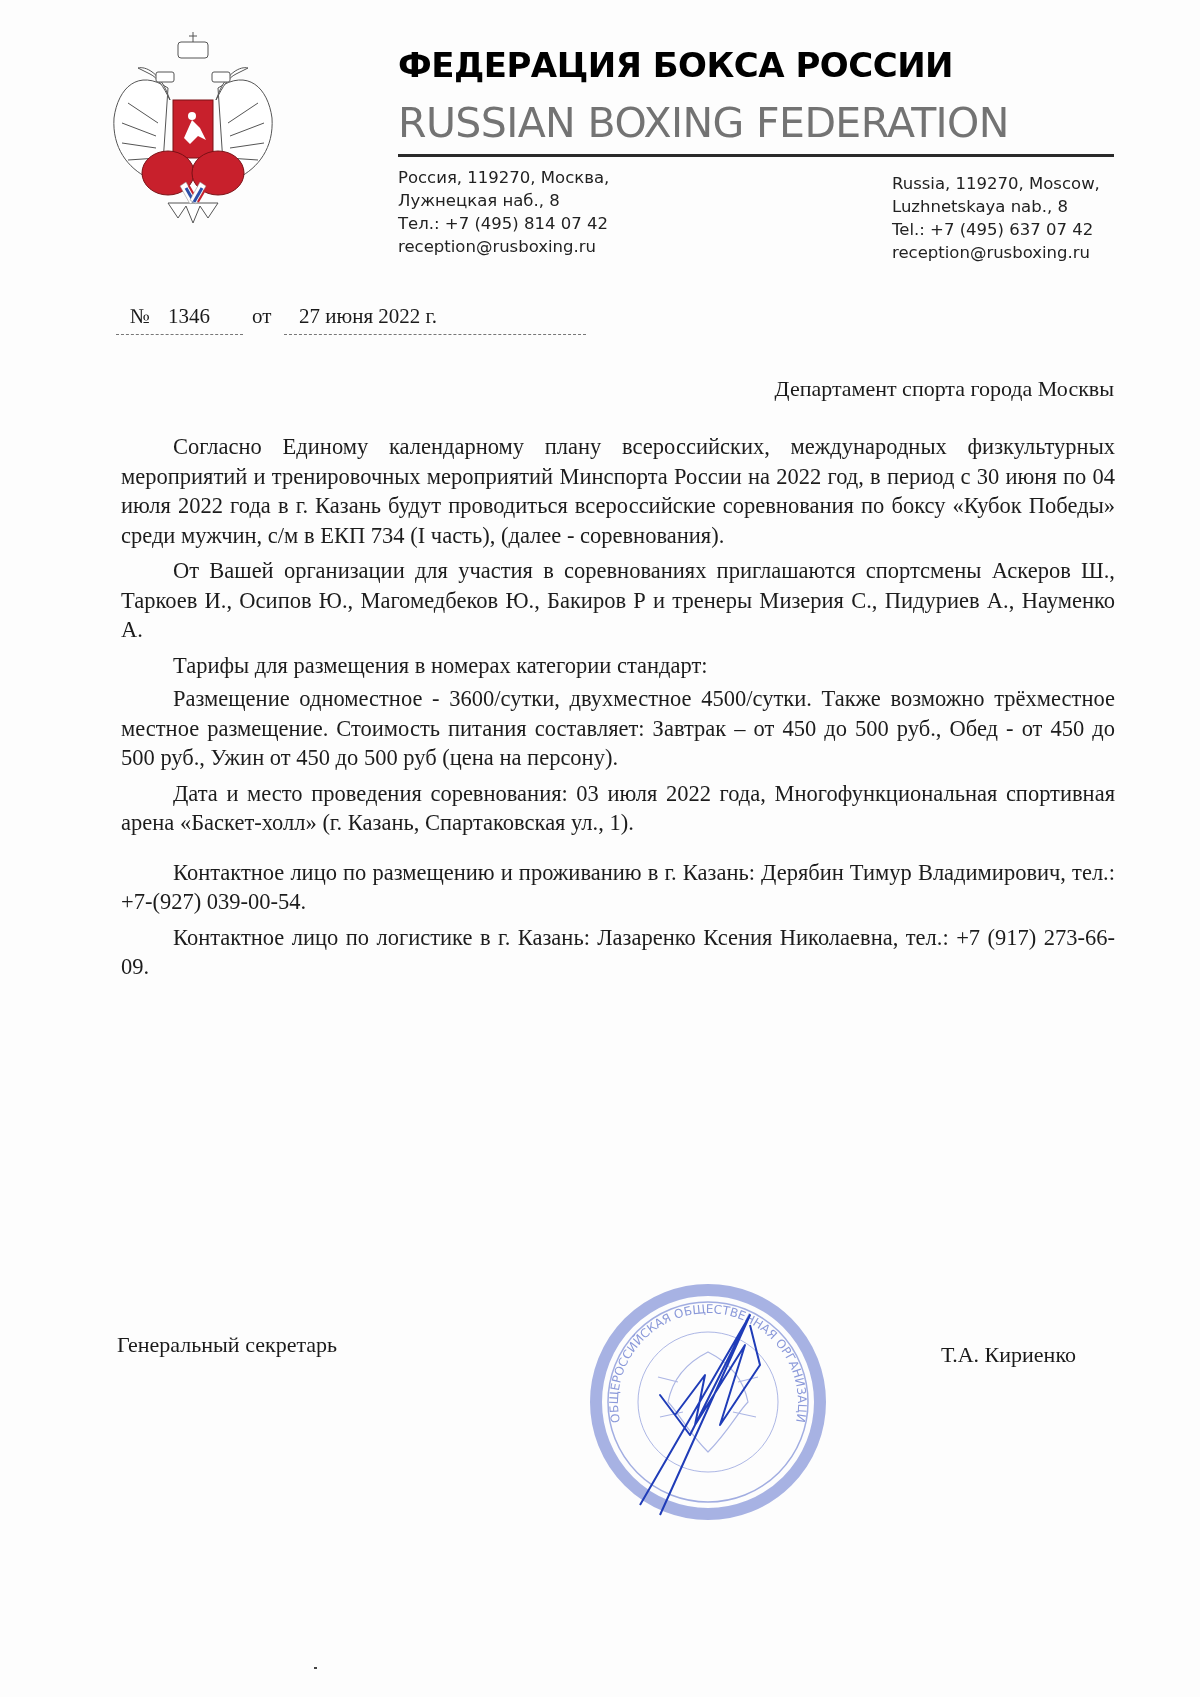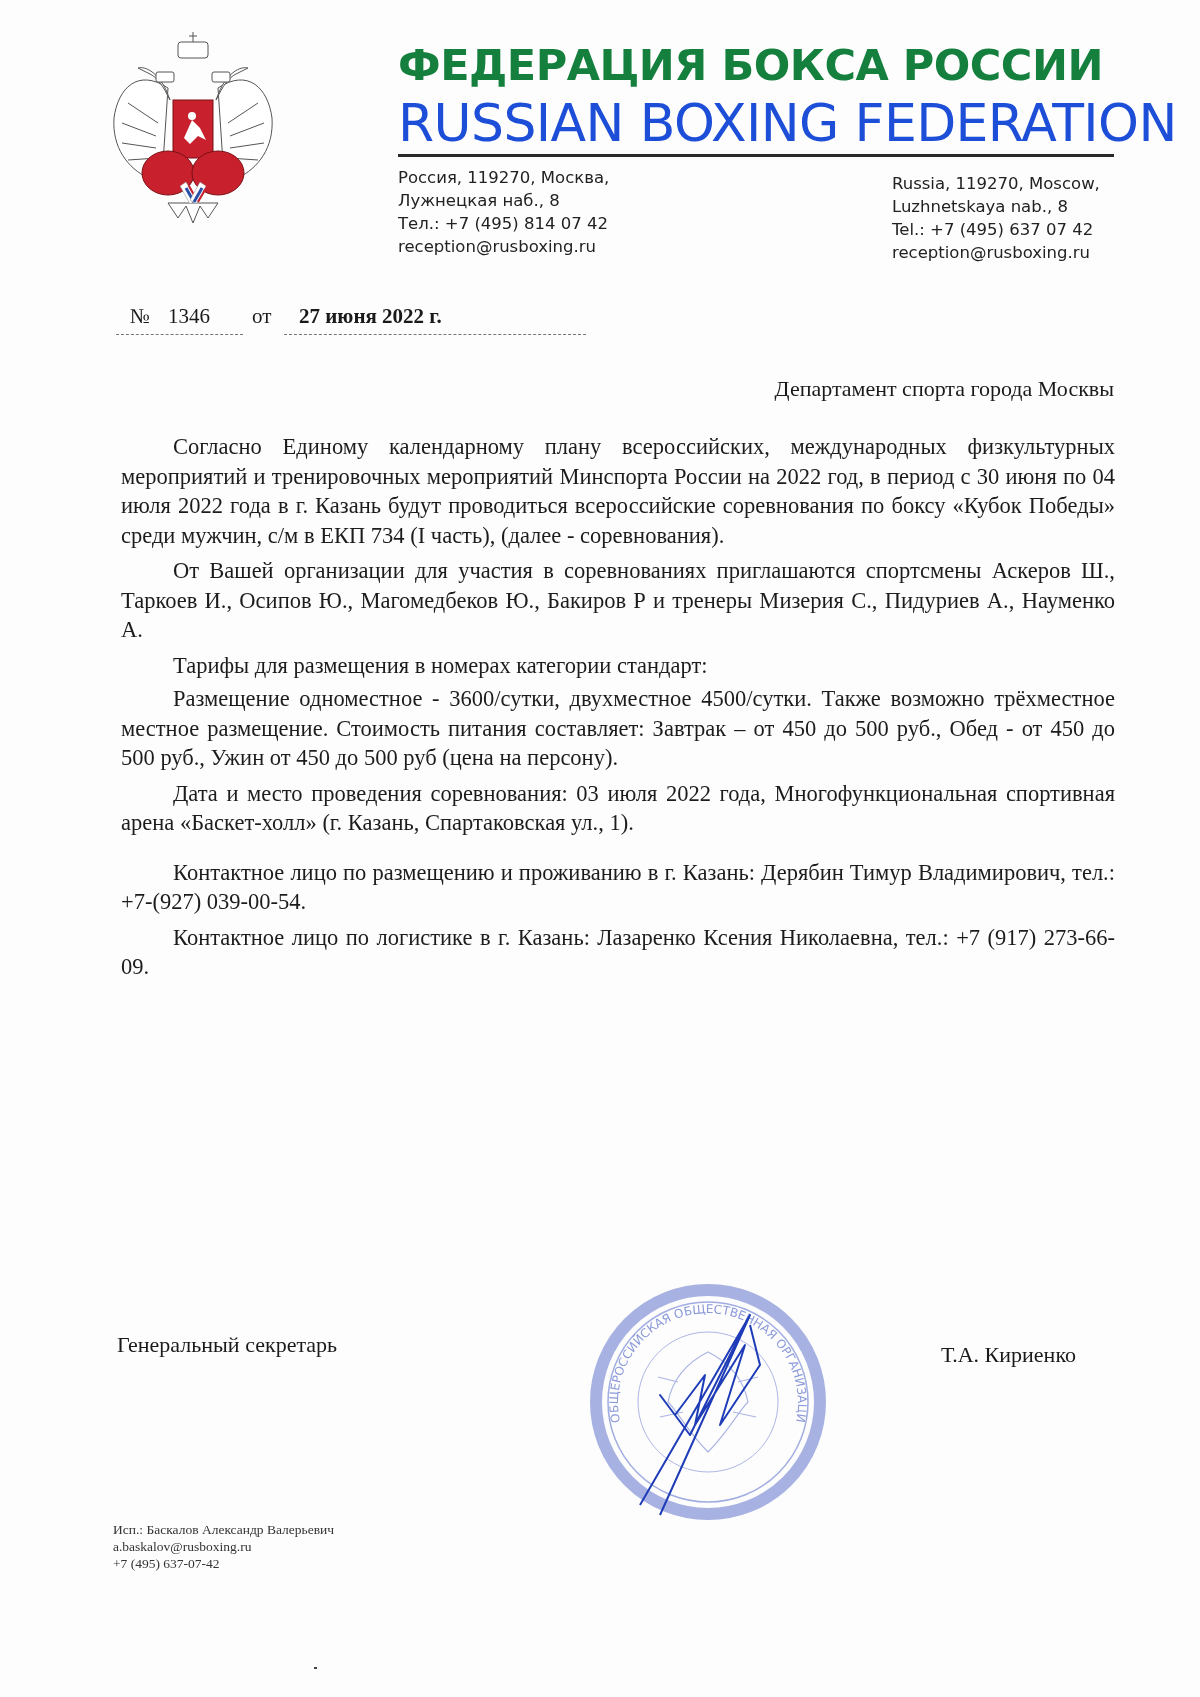--- a/index.html
+++ b/index.html
@@ -1,35 +1,35 @@
 <!DOCTYPE html>
 <html><head>
 <meta charset="utf-8">
 <style>
   html, body { margin: 0; padding: 0; background: #ffffff; }
   body { width: 1200px; height: 1697px; position: relative; overflow: hidden; color: #1a1a1a; }
   .page { position: absolute; inset: 0; background: #fdfdfd; }
 
   
   .emblem { position: absolute; left: 108px; top: 28px; width: 170px; height: 200px; }
-  .org-ru { position: absolute; left: 398px; top: 40px; width: 720px; font-family: "DejaVu Sans", sans-serif; font-weight: bold; font-size: 43px; letter-spacing: -0.5px; color: #15803d; line-height: 50px; white-space: nowrap; }
-  .org-en { position: absolute; left: 398px; top: 98px; width: 720px; font-family: "DejaVu Sans", sans-serif; font-size: 52px; letter-spacing: -0.6px; color: #1d4ed8; line-height: 50px; white-space: nowrap; }
+  .org-ru { position: absolute; left: 398px; top: 40px; width: 720px; font-family: "DejaVu Sans", sans-serif; font-weight: bold; font-size: 34px; letter-spacing: -0.5px; color: #000000; line-height: 50px; white-space: nowrap; }
+  .org-en { position: absolute; left: 398px; top: 98px; width: 720px; font-family: "DejaVu Sans", sans-serif; font-size: 41px; letter-spacing: -0.6px; color: #737373; line-height: 50px; white-space: nowrap; }
   .header-rule { position: absolute; left: 398px; top: 154px; width: 716px; height: 3px; background: #2a2a2a; }
   .addr { position: absolute; font-family: "DejaVu Sans", sans-serif; font-size: 16.5px; line-height: 23px; color: #222; }
   .addr-ru { left: 398px; top: 166px; }
   .addr-en { left: 892px; top: 172px; }
   .addr div { white-space: nowrap; }
 
   
   .reg { position: absolute; top: 304px; left: 116px; font-family: "Liberation Serif", serif; font-size: 21px; }
   .reg .no-sign { position: absolute; left: 14px; top: 0; }
   .reg .no-val { position: absolute; left: 52px; top: 0; }
   .reg .line1 { position: absolute; left: 0; top: 30px; width: 127px; border-top: 1px dashed #777; }
   .reg .ot { position: absolute; left: 136px; top: 0; }
-  .reg .date { position: absolute; left: 183px; top: 0; white-space: nowrap; font-weight: bold; }
+  .reg .date { position: absolute; left: 183px; top: 0; white-space: nowrap; }
   .reg .line2 { position: absolute; left: 168px; top: 30px; width: 302px; border-top: 1px dashed #777; }
 
   .addressee { position: absolute; right: 86px; top: 376px; font-family: "Liberation Serif", serif; font-size: 22px; white-space: nowrap; }
 
   
   .body { position: absolute; left: 121px; top: 432px; width: 994px; font-family: "Liberation Serif", serif; font-size: 22.5px; line-height: 29.5px; color: #1c1c1c; }
   .body p { margin: 0 0 6px 0; text-indent: 52px; text-align: justify; text-align-last: left; }
   .body p.tight { margin-bottom: 4px; }
 
   
@@ -136,20 +136,15 @@
       <path d="M90 100 L70 95 M150 100 L170 95 M95 130 L72 135 M145 130 L168 135"></path>
     </g>
   </svg>
 
   <svg class="signature" viewBox="0 0 200 240">
     <path d="M40 220 L150 30 L90 150 L60 110 L75 130 L105 90 L95 140 L145 60 L120 140 L160 80 L150 40 M60 230 L150 30" fill="none" stroke="#1f3cb8" stroke-width="2" stroke-linejoin="round"></path>
   </svg>
 
   <div class="sig-name">Т.А. Кириенко</div>
 
-  <div class="exec">
-    <div>Исп.: Баскалов Александр Валерьевич</div>
-    <div>a.baskalov@rusboxing.ru</div>
-    <div>+7 (495) 637-07-42</div>
-  </div>
 
   <div class="speck" style="left:314px; top:1667px;"></div>
 </div>
 
 </body></html>

